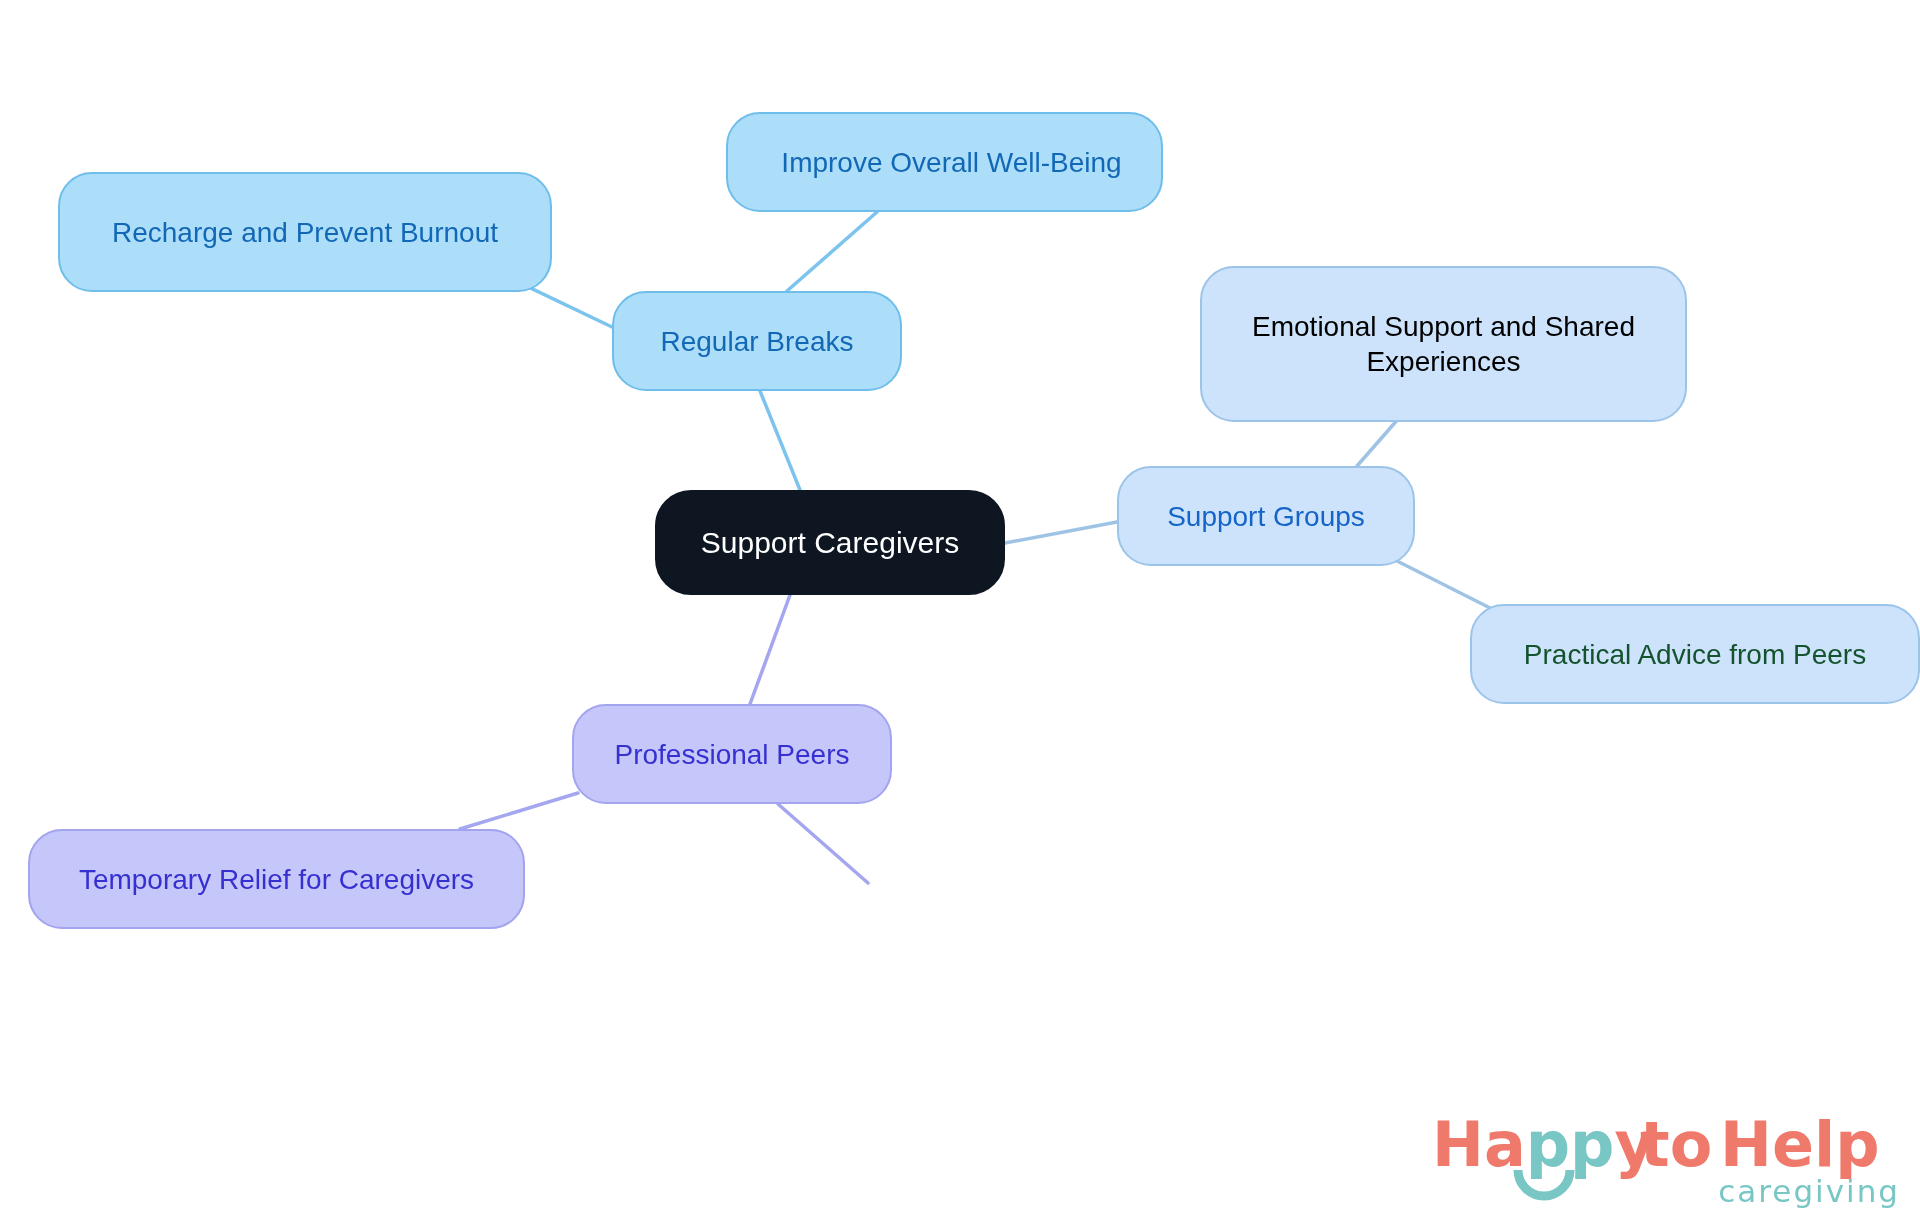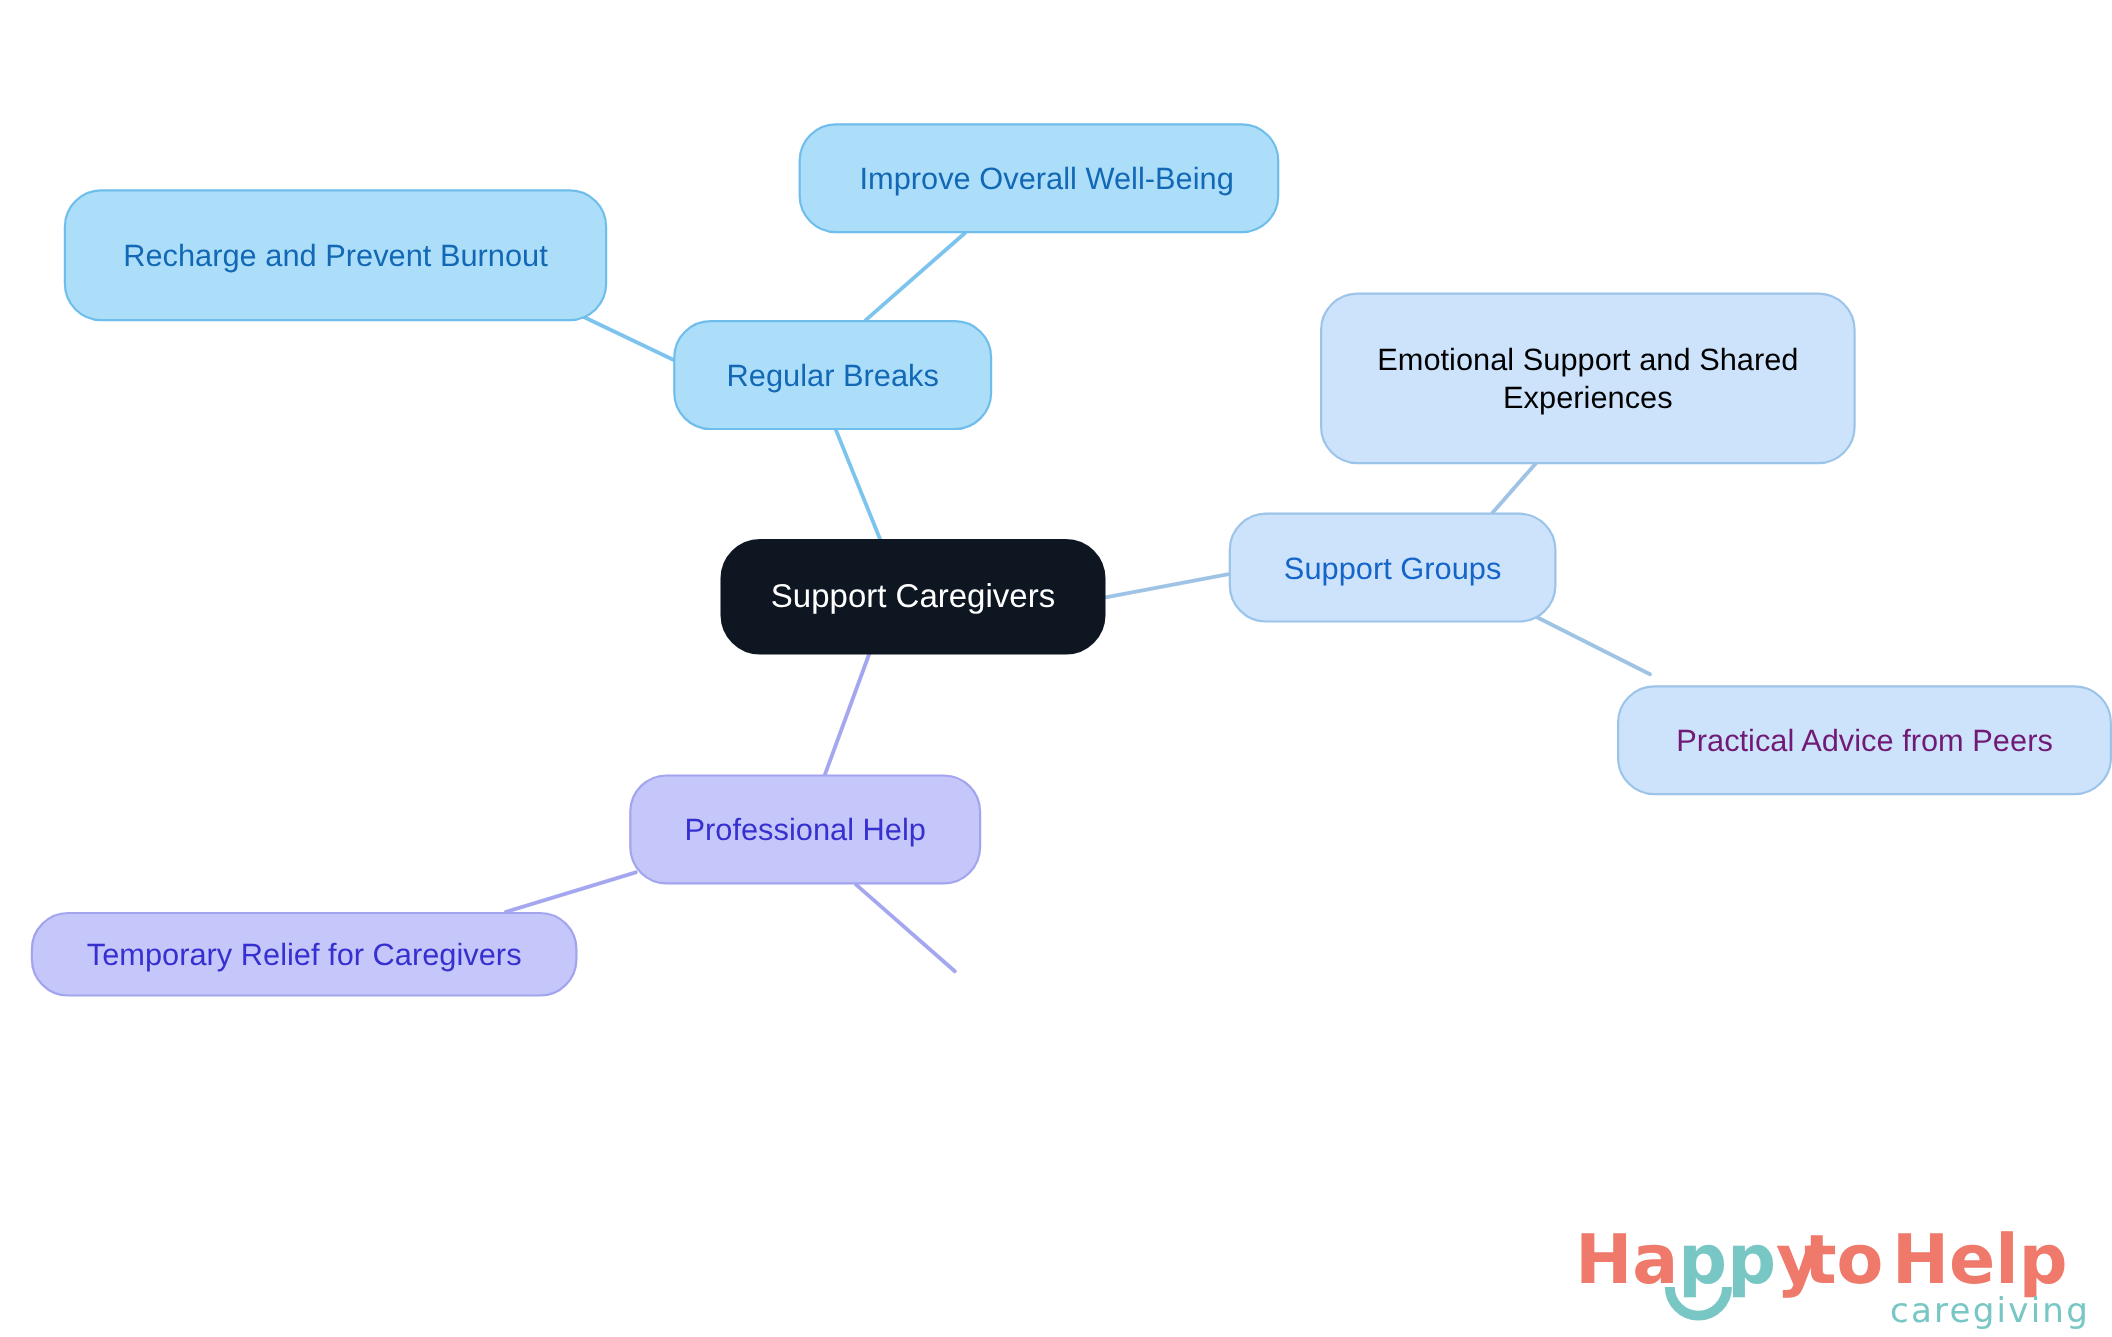--- a/index.html
+++ b/index.html
@@ -120,29 +120,29 @@
 
   <div class="node node-lightblue" style="left: 1117px; top: 466px; width: 298px; height: 100px; background: rgb(204, 227, 251); border-color: rgb(156, 196, 233); color: rgb(21, 101, 201);">
     <span>Support Groups</span>
   </div>
 
   <div class="node node-lightblue" style="left: 1200px; top: 266px; width: 487px; height: 156px; background: rgb(204, 227, 251); border-color: rgb(156, 196, 233); color: #000000;">
     <span>Emotional Support and Shared
 Experiences</span>
   </div>
 
-  <div class="node node-lightblue" style="left: 1470px; top: 604px; width: 450px; height: 100px; background: rgb(204, 227, 251); border-color: rgb(156, 196, 233); color: #701a75; margin-top: 19px;">
+  <div class="node node-lightblue" style="left: 1470px; top: 604px; width: 450px; height: 100px; background: rgb(204, 227, 251); border-color: rgb(156, 196, 233); color: #14532d;">
     <span>Practical Advice from Peers</span>
   </div>
 
   <div class="node node-purple" style="left: 572px; top: 704px; width: 320px; height: 100px; background: rgb(197, 198, 250); border-color: rgb(163, 164, 238); color: rgb(55, 48, 208);">
-    <span>Professional Help</span>
+    <span>Professional Peers</span>
   </div>
 
-  <div class="node node-purple" style="left: 28px; top: 829px; width: 497px; height: 77px; background: rgb(197, 198, 250); border-color: rgb(163, 164, 238); color: rgb(55, 48, 208);">
+  <div class="node node-purple" style="left: 28px; top: 829px; width: 497px; height: 100px; background: rgb(197, 198, 250); border-color: rgb(163, 164, 238); color: rgb(55, 48, 208);">
     <span>Temporary Relief for Caregivers</span>
   </div>
 
 
   <div id="logo">
     <svg viewBox="0 0 470 112" width="470" height="112" xmlns="http://www.w3.org/2000/svg">
 
       <path id="logo-smile" d="M 86 72 A 26 26 0 0 0 138 72" fill="none" stroke-width="9" stroke-linecap="butt" stroke="#79C7C5"></path>
       <text id="logo-happy-h" x="0" y="68" font-family="'DejaVu Sans','Liberation Sans',sans-serif" font-size="62" font-weight="bold"><tspan fill="#EF7A6B">Ha</tspan><tspan fill="#79C7C5">pp</tspan><tspan fill="#EF7A6B">y</tspan></text>
       <text id="logo-to" x="208" y="68" font-family="'DejaVu Sans','Liberation Sans',sans-serif" font-size="62" font-weight="bold" fill="#EF7A6B">to</text>

